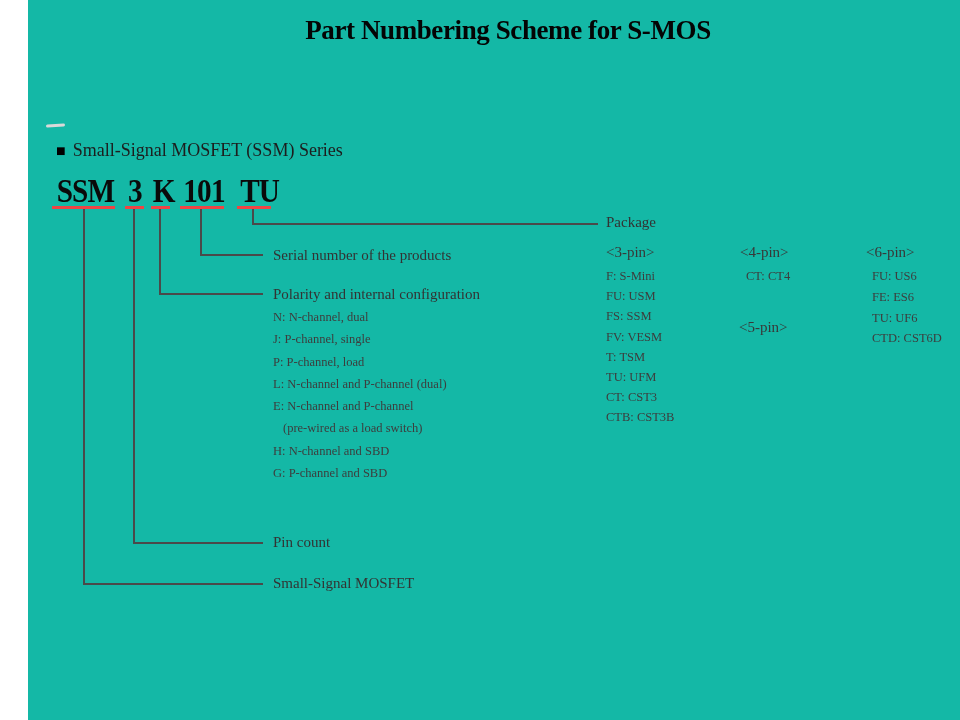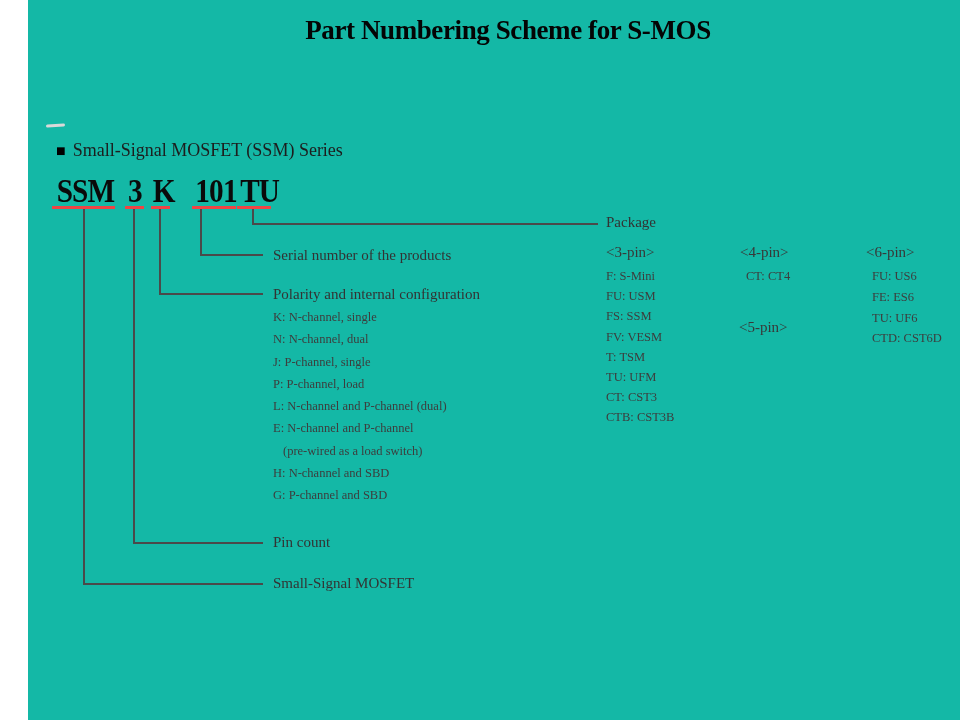--- a/index.html
+++ b/index.html
@@ -103,21 +103,21 @@
 
   <div class="artifact"></div>
 
   <div class="series-header">
     <span class="bullet">■</span><span>Small-Signal MOSFET (SSM) Series</span>
   </div>
 
   <div class="pn-seg" style="left:24px; width:63px;"><span>SSM</span></div>
   <div class="pn-seg" style="left:97px; width:19px;"><span>3</span></div>
   <div class="pn-seg" style="left:123px; width:19px;"><span>K</span></div>
-  <div class="pn-seg" style="left:164px; width:44px;"><span>101</span></div>
+  <div class="pn-seg" style="left:152px; width:44px;"><span>101</span></div>
   <div class="pn-seg" style="left:209px; width:34px;text-align:right;"><span>TU</span></div>
 
   <div class="line" style="left:55px;  top:209px; width:2px;  height:376px;"></div>
   <div class="line" style="left:55px;  top:583px; width:180px; height:2px;"></div>
 
   <div class="line" style="left:105px; top:209px; width:2px;  height:335px;"></div>
   <div class="line" style="left:105px; top:542px; width:130px; height:2px;"></div>
 
   <div class="line" style="left:131px; top:209px; width:2px;  height:86px;"></div>
   <div class="line" style="left:131px; top:293px; width:104px; height:2px;"></div>
@@ -128,21 +128,20 @@
   <div class="line" style="left:224px; top:209px; width:2px;  height:16px;"></div>
   <div class="line" style="left:224px; top:223px; width:346px; height:2px;"></div>
 
   <div class="callout" style="left:578px; top:214px;">Package</div>
   <div class="callout" style="left:245px; top:247px;">Serial number of the products</div>
   <div class="callout" style="left:245px; top:286px;">Polarity and internal configuration</div>
   <div class="callout" style="left:245px; top:534px;">Pin count</div>
   <div class="callout" style="left:245px; top:575px;">Small-Signal MOSFET</div>
 
   <div class="polarity-list">
-    <div>K: N-channel, single</div>
     <div>N: N-channel, dual</div>
     <div>J: P-channel, single</div>
     <div>P: P-channel, load</div>
     <div>L: N-channel and P-channel (dual)</div>
     <div>E: N-channel and P-channel</div>
     <div class="indent">(pre-wired as a load switch)</div>
     <div>H: N-channel and SBD</div>
     <div>G: P-channel and SBD</div>
   </div>
 

